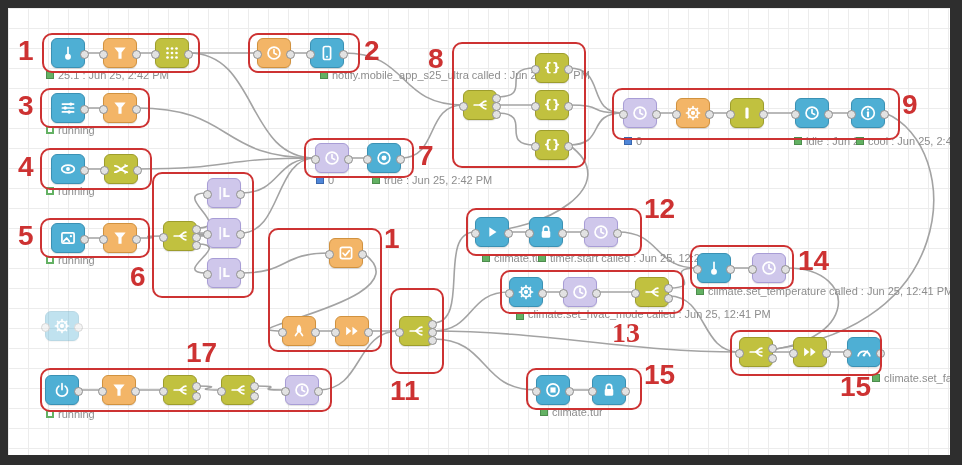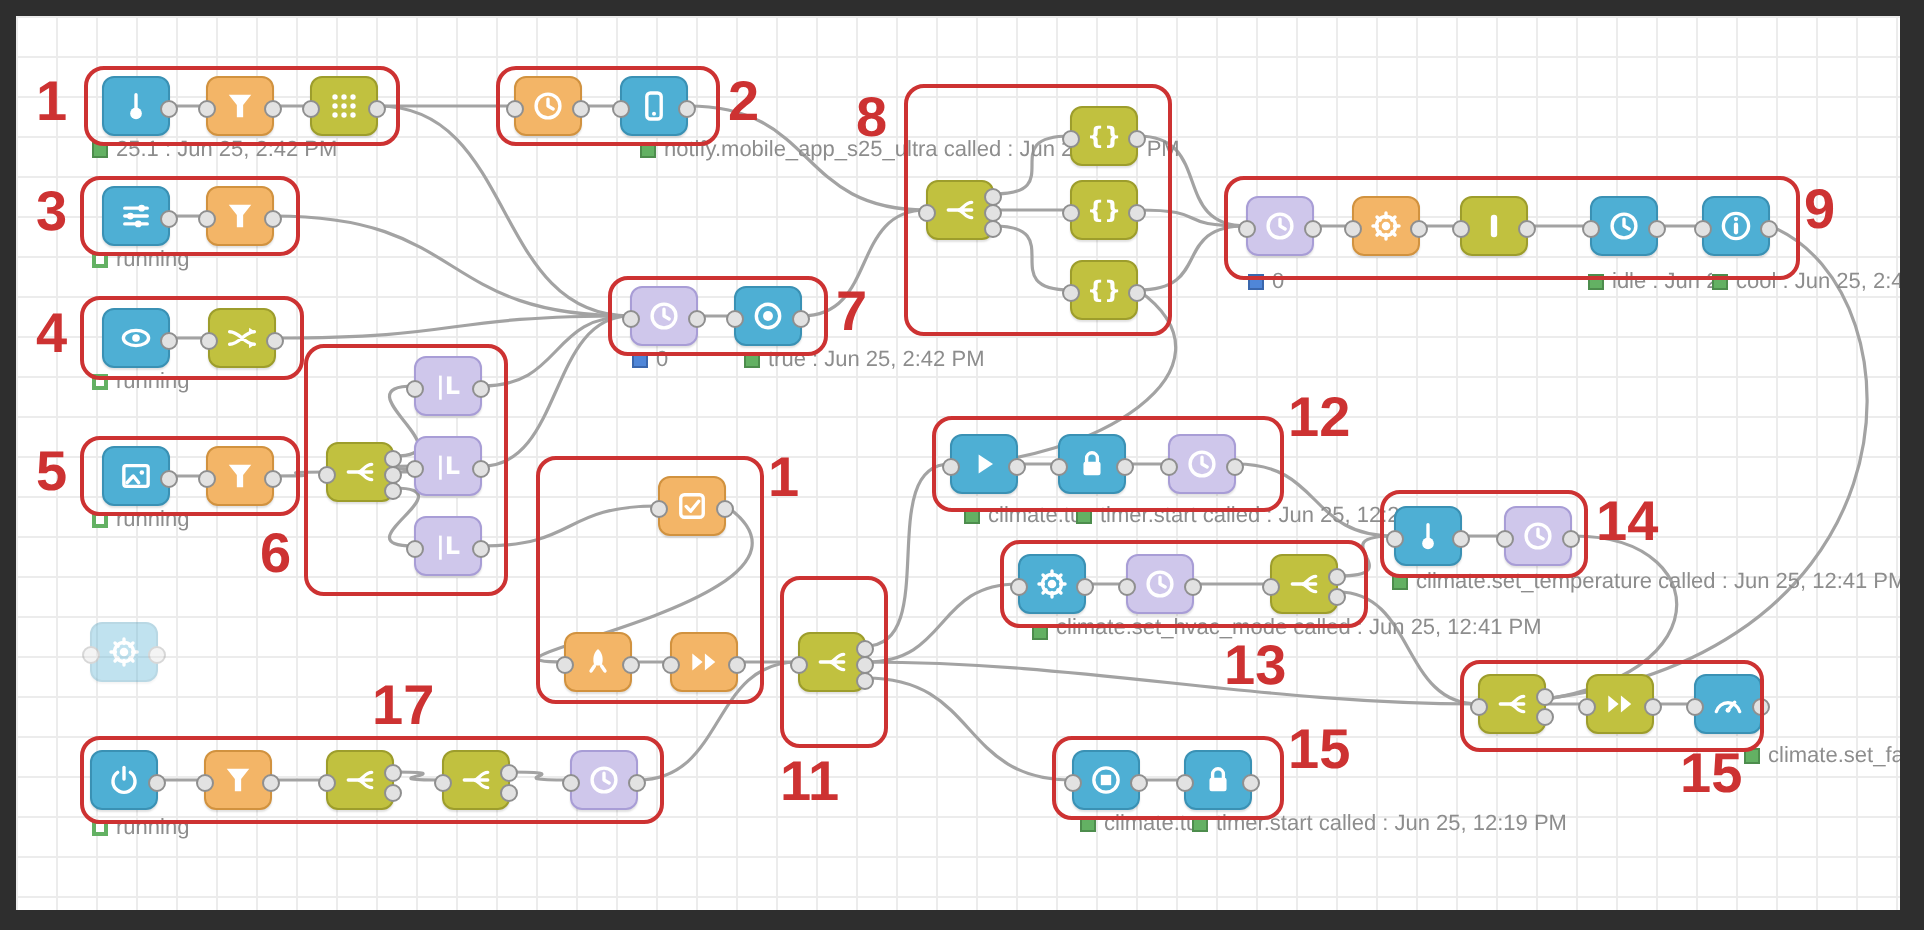--- a/index.html
+++ b/index.html
@@ -152,24 +152,20 @@
           <span class="st-text">climate.set_temperature called : Jun 25, 12:41 PM</span>
         </div>
         <div class="status" style="left: 872px; top: 372px;">
           <span class="sq dot"></span>
           <span class="st-text">climate.set_fan_mode called : Jun 25, 12:41 PM</span>
         </div>
         <div class="status" style="left: 540px; top: 406px;">
           <span class="sq dot"></span>
           <span class="st-text" style="max-width: 50px; overflow: hidden;">climate.turn_off called : Jun 25, 12:19 PM</span>
         </div>
-        <div class="status" style="left: 596px; top: 406px;">
-          <span class="sq dot"></span>
-          <span class="st-text">timer.start called : Jun 25, 12:19 PM</span>
-        </div>
         <div class="status" style="left: 46px; top: 408px;">
           <span class="sq ring"></span>
           <span class="st-text">running</span>
         </div>
         <div class="node blue" style="left: 51px; top: 38px;">
           <span class="port" style="right: -5px; top: 10.5px;"></span>
           <span class="icon-svg"><svg width="18" height="18" viewBox="0 0 16 16" fill="none" stroke="#fff" stroke-width="1.5" stroke-linecap="round" stroke-linejoin="round">
               <path d="M8 3v7"></path>
               <circle cx="8" cy="11.3" r="2.6" fill="#fff" stroke="none"></circle>
             </svg></span>
@@ -566,21 +562,21 @@
         <div class="anno-label" style="left: 428px; top: 44px;">8</div>
         <div class="anno" style="left: 612px; top: 88px; width: 288px; height: 52px;"></div>
         <div class="anno-label" style="left: 902px; top: 90px;">9</div>
         <div class="anno" style="left: 268px; top: 228px; width: 114px; height: 124px;"></div>
         <div class="anno-label" style="left: 384px; top: 224px;">1</div>
         <div class="anno" style="left: 390px; top: 288px; width: 54px; height: 86px;"></div>
         <div class="anno-label" style="left: 390px; top: 376px;">11</div>
         <div class="anno" style="left: 466px; top: 208px; width: 176px; height: 48px;"></div>
         <div class="anno-label" style="left: 644px; top: 194px;">12</div>
         <div class="anno" style="left: 500px; top: 270px; width: 184px; height: 44px;"></div>
-        <div class="anno-label" style="left: 612px; top: 318px;">13</div>
+        <div class="anno-label" style="left: 612px; top: 318px; font-family: Liberation Serif, serif;">13</div>
         <div class="anno" style="left: 690px; top: 245px; width: 104px; height: 44px;"></div>
         <div class="anno-label" style="left: 798px; top: 246px;">14</div>
         <div class="anno" style="left: 730px; top: 330px; width: 152px; height: 46px;"></div>
         <div class="anno-label" style="left: 840px; top: 372px;">15</div>
         <div class="anno" style="left: 526px; top: 368px; width: 116px; height: 42px;"></div>
         <div class="anno-label" style="left: 644px; top: 360px;">15</div>
         <div class="anno" style="left: 40px; top: 368px; width: 292px; height: 44px;"></div>
         <div class="anno-label" style="left: 186px; top: 338px;">17</div>
       </div>
   </div>

